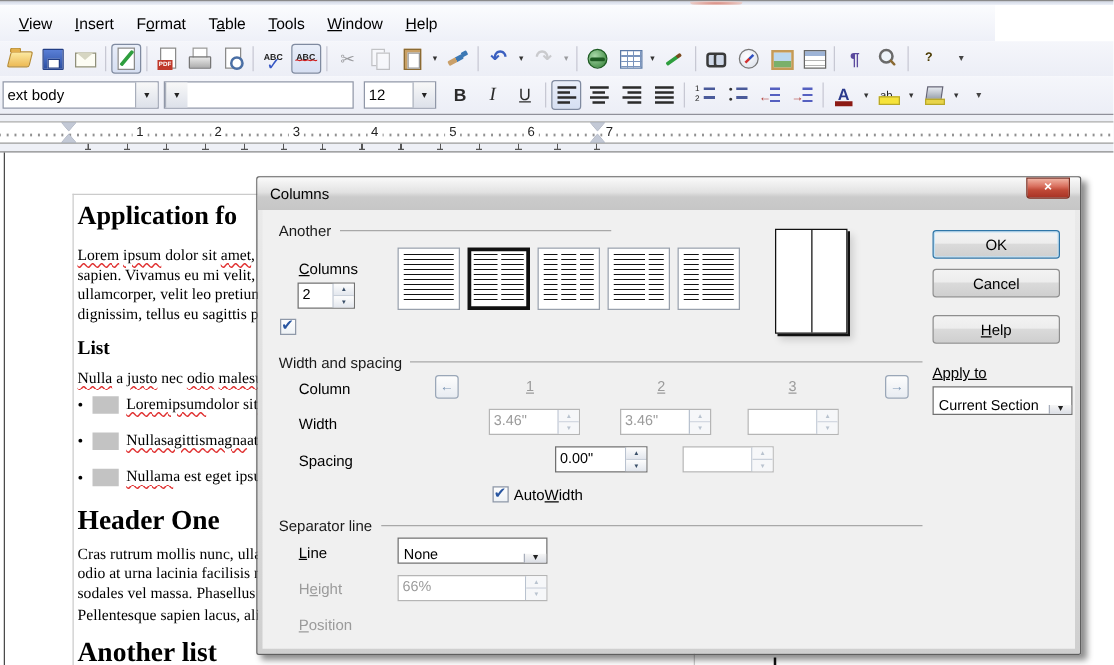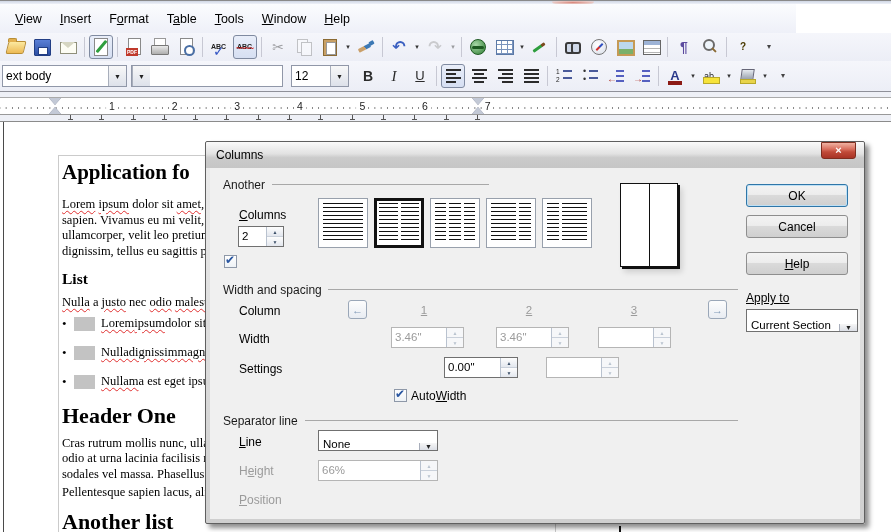--- a/index.html
+++ b/index.html
@@ -463,21 +463,21 @@
           <span> </span>
           <span class="w">ipsum</span>
           <span> dolor sit </span>
           <span class="w">a</span>
         </div>
         <div class="bitem">
           <span class="bdot">•</span>
           <span class="ph"></span>
           <span class="w">Nulla</span>
           <span> </span>
-          <span class="w">dignissim</span>
+          <span class="w">sagittis</span>
           <span> </span>
           <span class="w">magna</span>
           <span> at </span>
         </div>
         <div class="bitem">
           <span class="bdot">•</span>
           <span class="ph"></span>
           <span class="w">Nullam</span>
           <span> a est eget ipsum</span>
         </div>
@@ -579,21 +579,21 @@
           </span>
       </div>
       <div class="fld dis" style="left:388px;top:159px;width:73px;">
         <span class="fv"></span>
         <span class="sp">
             <i>▲</i>
             <i>▼</i>
           </span>
       </div>
 
-      <span class="dlabel" style="left:29px;top:194px;">Settings</span>
+      <span class="dlabel" style="left:29px;top:194px;">Spacing</span>
       <div class="fld" style="left:234px;top:189px;width:74px;">
         <span class="fv">0.00"</span>
         <span class="sp">
             <i>▲</i>
             <i>▼</i>
           </span>
       </div>
       <div class="fld dis" style="left:336px;top:189px;width:73px;">
         <span class="fv"></span>
         <span class="sp">

